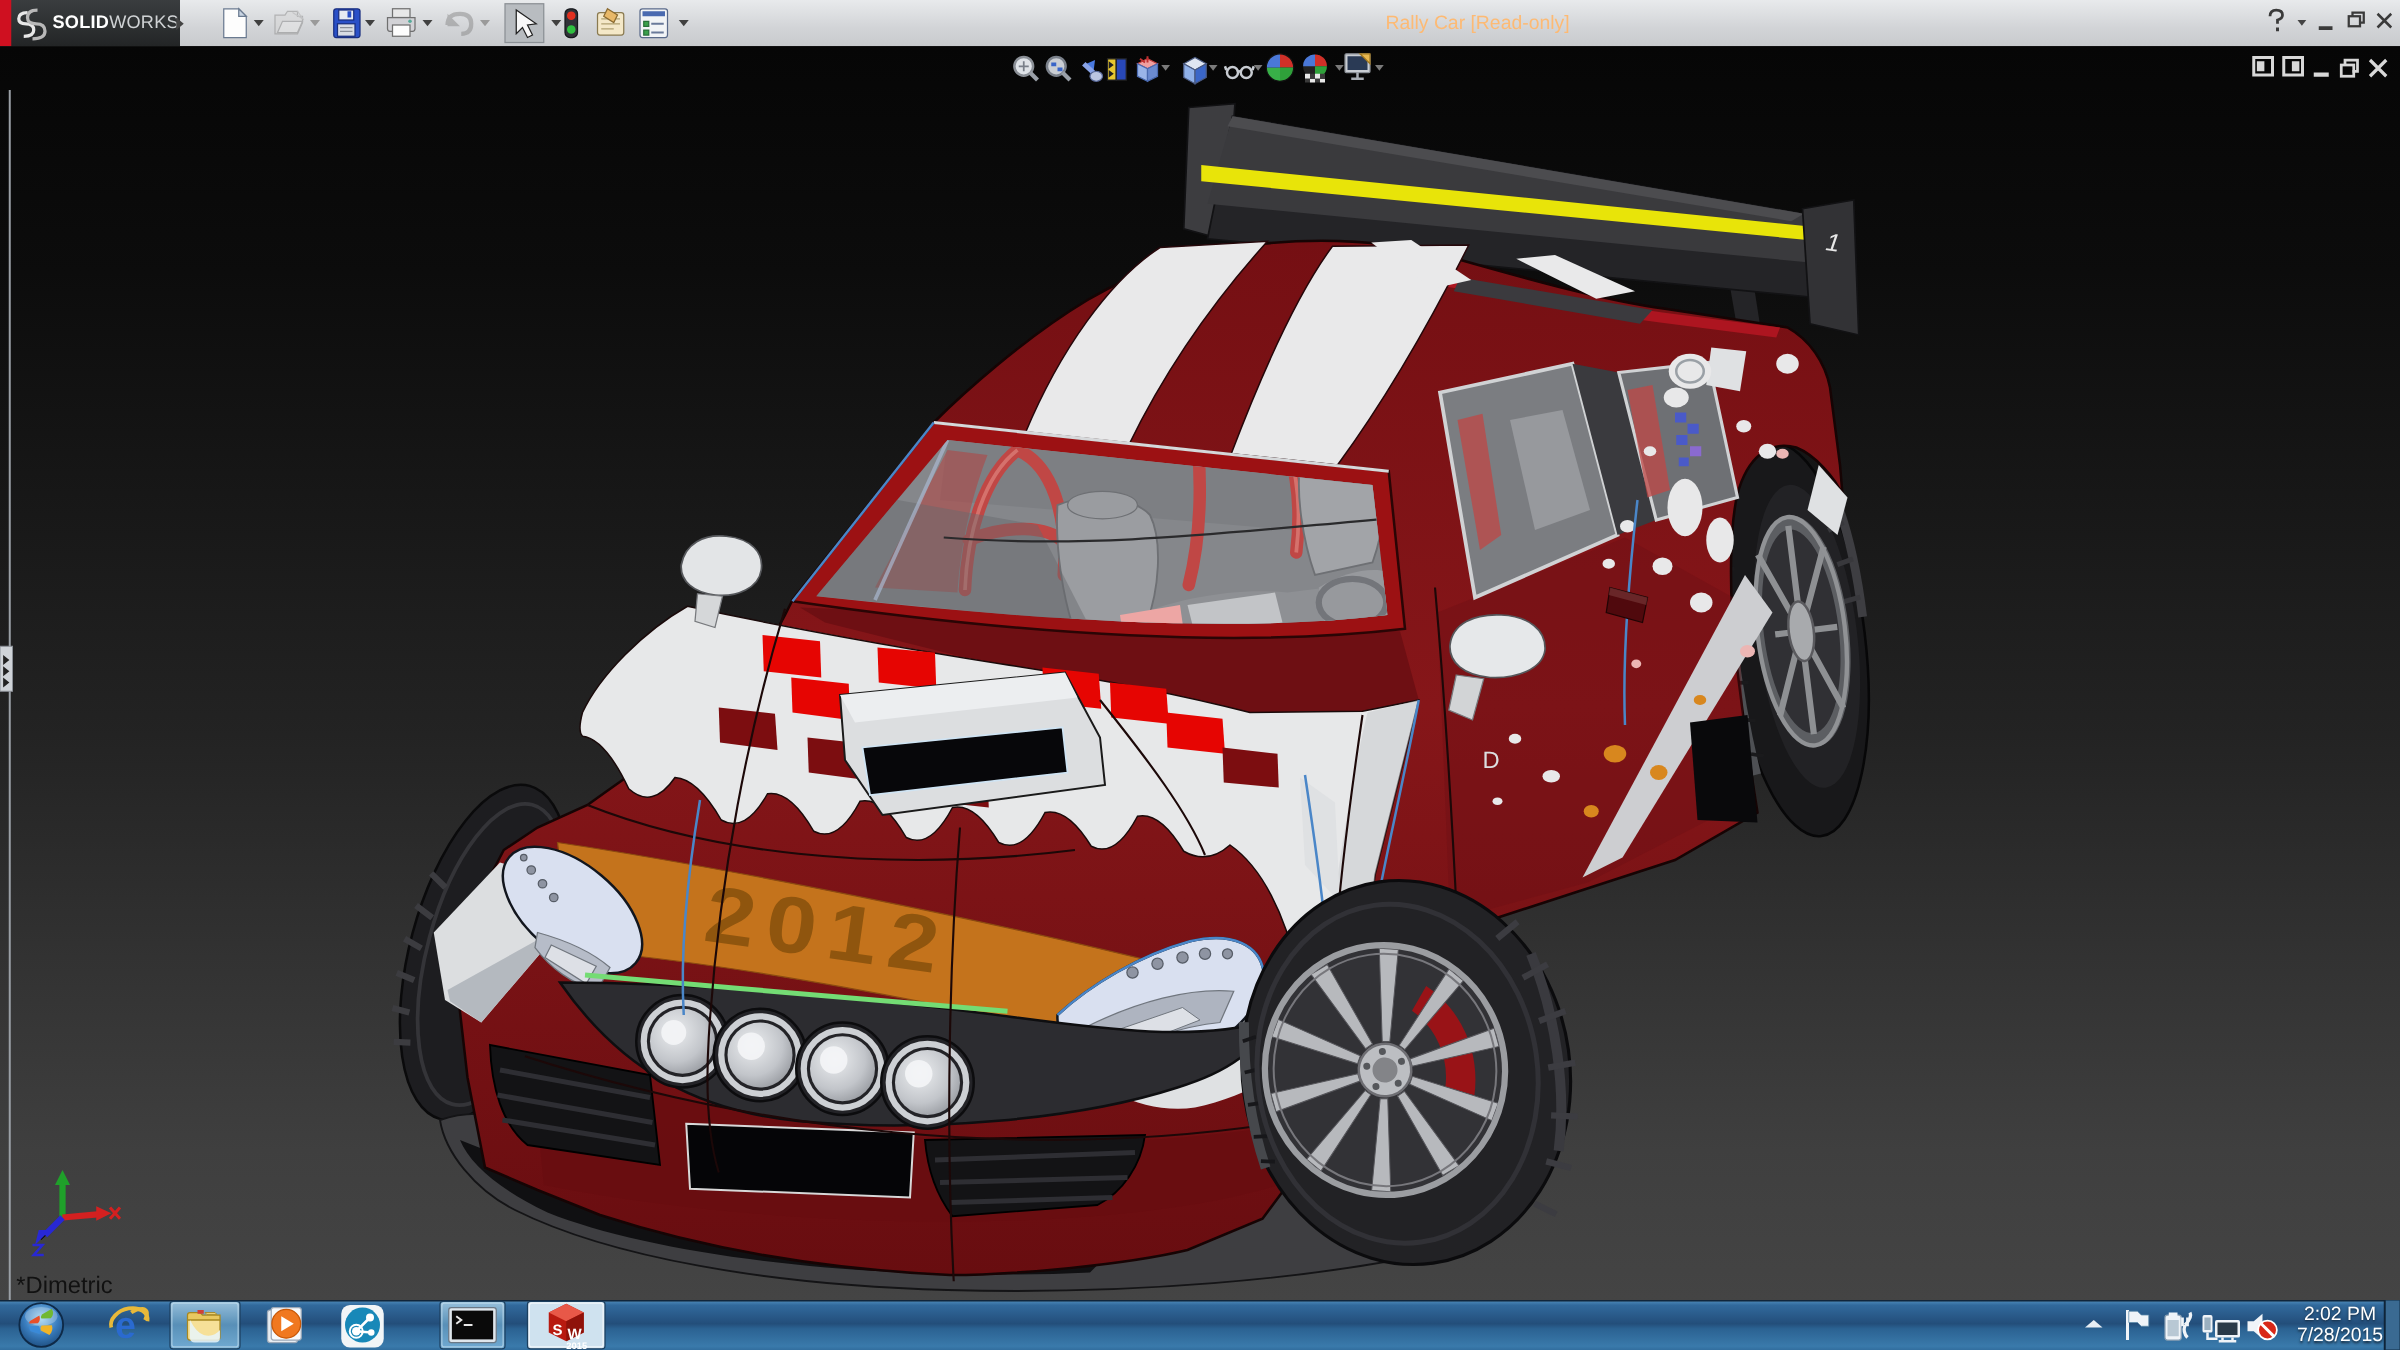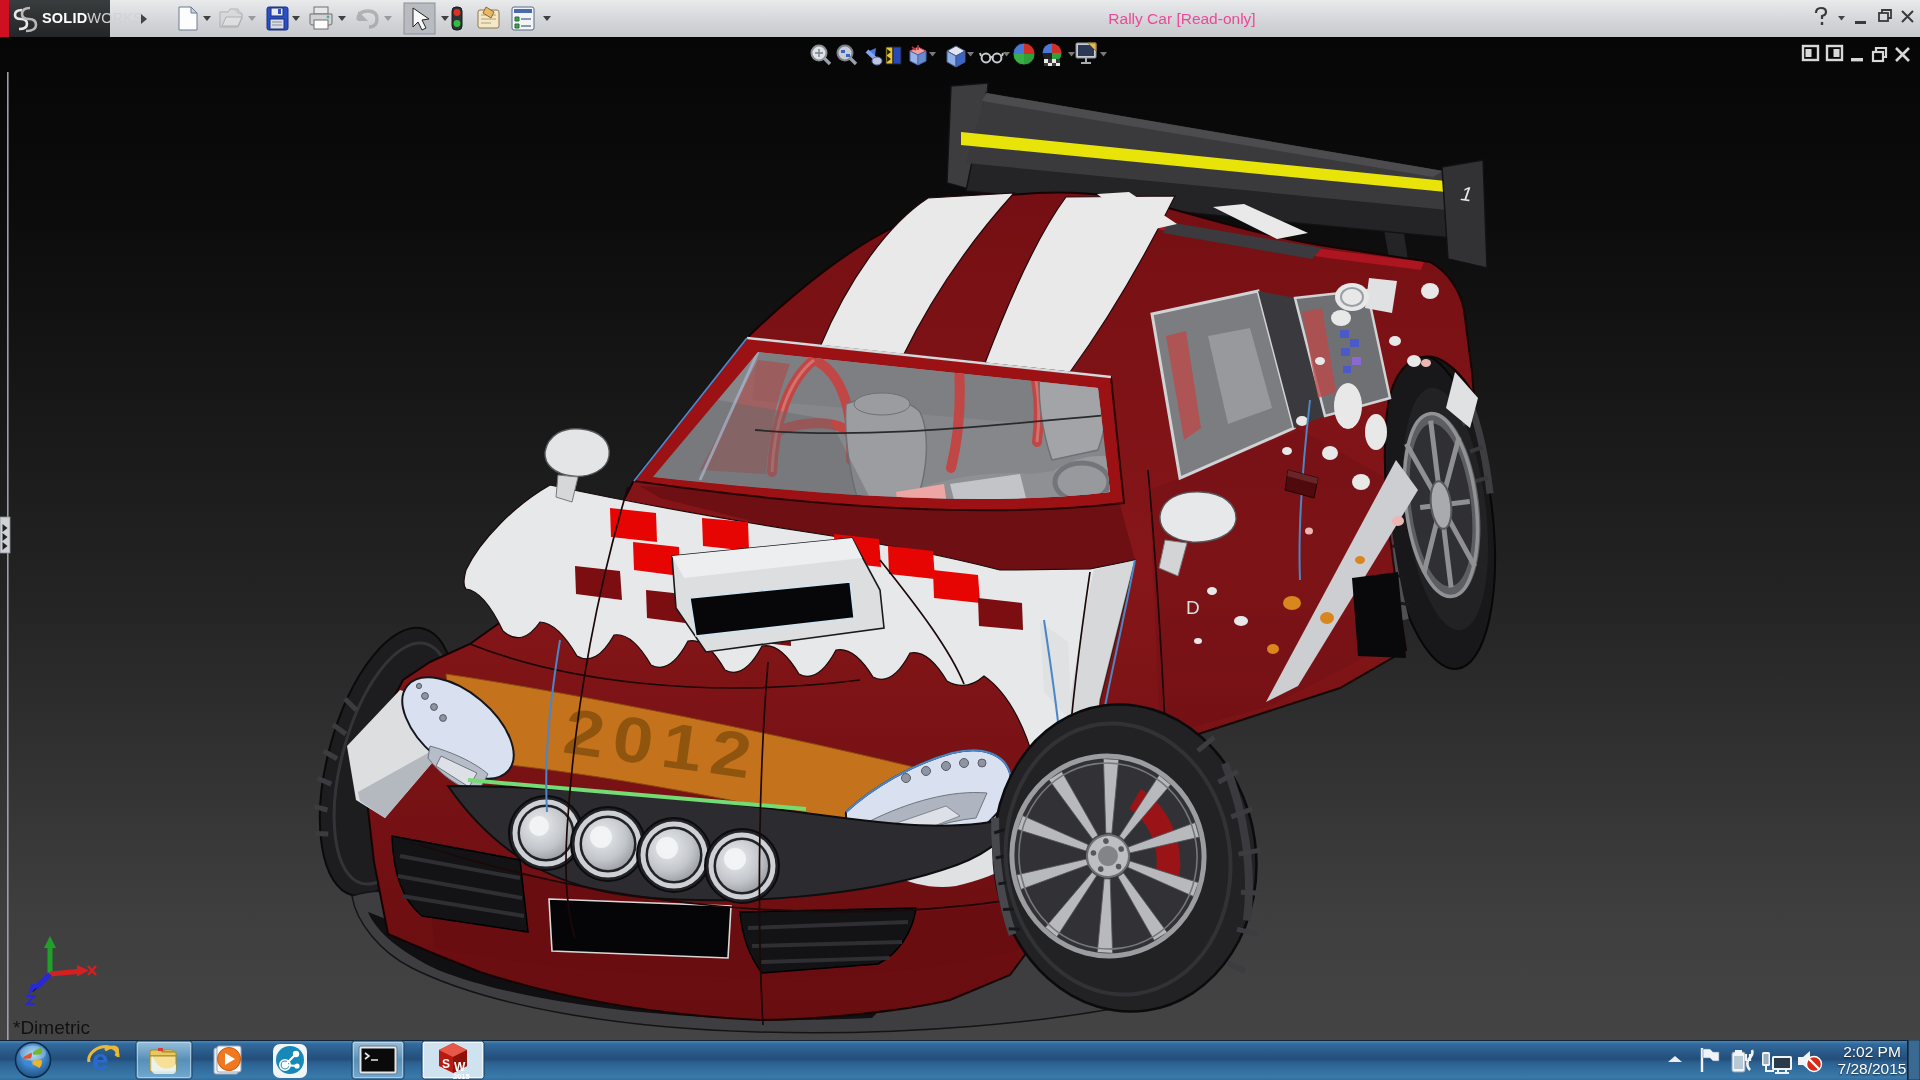--- a/index.html
+++ b/index.html
@@ -1,19 +1,19 @@
 <!DOCTYPE html>
 <html><head><meta charset="utf-8"><style>
 html,body{margin:0;padding:0;width:1920px;height:1080px;overflow:hidden;font-family:"Liberation Sans",sans-serif;background:#000}
 #titlebar{position:absolute;left:0;top:0;width:1920px;height:37px;background:linear-gradient(#e8eaec,#d2d4d7 60%,#c8cacd);}
-#swlogo{position:absolute;left:0;top:0;width:110px;height:37px;background:linear-gradient(#3a3d3f,#232526);}
+#swlogo{position:absolute;left:0;top:0;width:144px;height:37px;background:linear-gradient(#3a3d3f,#232526);}
 #swlogo .red{position:absolute;left:0;top:0;width:9px;height:37px;background:#cf1020;}
 #swlogo .txt{position:absolute;left:42px;top:10px;color:#fff;font-size:14.5px;font-weight:bold;letter-spacing:.2px;white-space:nowrap}
 #swlogo .txt i{font-style:normal;color:#cfd2d4;font-weight:normal}
-#title{position:absolute;left:444px;top:0;width:1476px;height:37px;text-align:center;line-height:37px;font-size:15.5px;color:#ec4899}
+#title{position:absolute;left:444px;top:0;width:1476px;height:37px;text-align:center;line-height:37px;font-size:15.5px;color:#fdba74}
 #viewport{position:absolute;left:0;top:37px;width:1920px;height:1003px;background:linear-gradient(#060606,#0c0c0c 18%,#232323 55%,#3f3f3f 88%,#444);}
 #taskbar{position:absolute;left:0;top:1040px;width:1920px;height:40px;background:linear-gradient(#4a86b6,#31699c 8%,#234e7a 45%,#2b6292 55%,#3a7aab 90%,#2f6a9a);border-top:1px solid #10253a}
 .traytxt{position:absolute;color:#fff;font-size:15.5px;text-align:center;width:110px;text-shadow:0 1px 2px #123}
 svg{position:absolute;left:0;top:0}
 </style></head>
 <body>
 <div id="titlebar"></div>
 <div id="swlogo">
     <span class="red"></span>
     <svg width="136" height="37">

